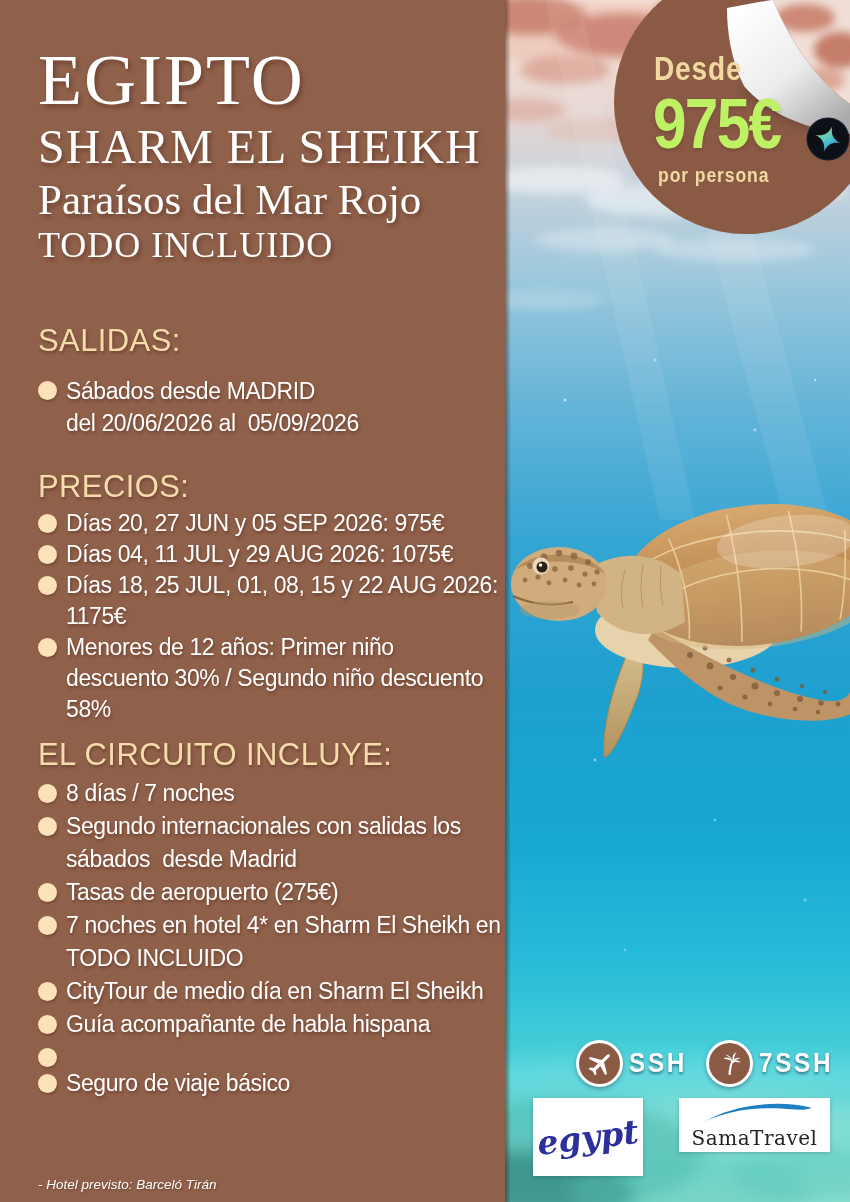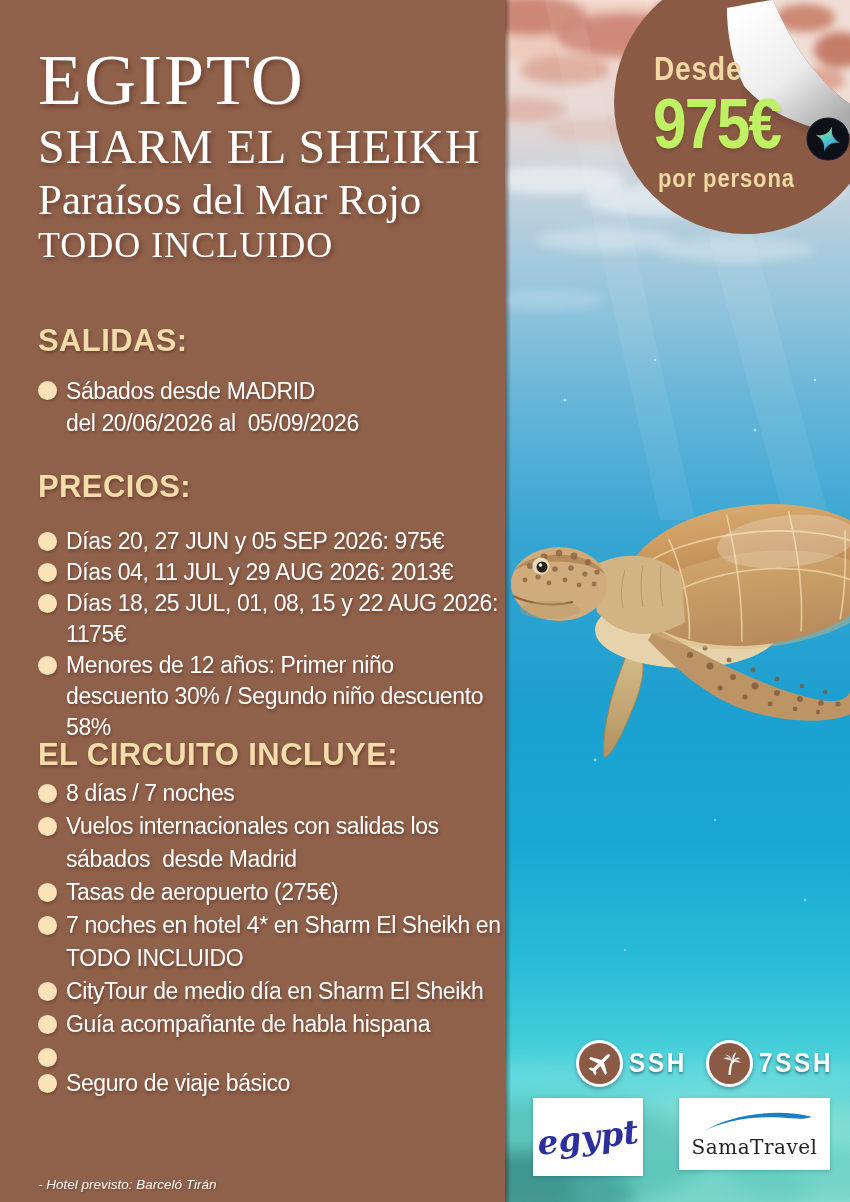--- a/index.html
+++ b/index.html
@@ -15,25 +15,25 @@
     font-family:Liberation Serif, serif; text-shadow:2px 3px 4px rgba(70,32,20,.45); }
   .title   { font-size:72px; line-height:76px; font-weight:400; letter-spacing:2px; }
   .subtitle{ font-size:48px; line-height:57px; font-weight:400; letter-spacing:1px; }
   .tagline { font-size:43px; line-height:50px; font-weight:400; }
   .tagline2{ font-size:36px; line-height:40px; font-weight:400; letter-spacing:1px; }
 
   .section { position:absolute; left:38px; }
   .sec-salidas { top:322px; }
   .sec-precios { top:468px; }
   .sec-circuito{ top:736px; }
-  .sec-heading { font-size:31px; line-height:38px; font-weight:700; color:#f5dcab;
+  .sec-heading { font-size:31px; line-height:38px; font-weight:400; color:#f5dcab;
     letter-spacing:.4px; text-shadow:1px 2px 3px rgba(70,32,20,.45); }
   .bullets { list-style:none; }
   .sec-salidas  .bullets { margin-top:15px; }
-  .sec-precios  .bullets { margin-top:20px; }
+  .sec-precios  .bullets { margin-top:2px; }
   .sec-circuito .bullets { margin-top:3px; }
   .bullet-item { display:flex; align-items:flex-start; }
   .dot { flex:none; width:19px; height:19px; border-radius:50%; background:#fbe2b8;
     margin:6px 9px 0 0; box-shadow:1px 2px 2px rgba(70,32,20,.3); }
   .li-text { white-space:pre; color:#fff; font-size:23px; letter-spacing:-0.4px;
     text-shadow:1px 2px 3px rgba(70,32,20,.45); }
   .sec-salidas  .li-text { line-height:32px; }
   .sec-precios  .li-text { line-height:31px; }
   .sec-circuito .li-text { line-height:33px; }
   .sec-circuito .dot { margin-top:7px; }
@@ -49,37 +49,37 @@
     background:linear-gradient(90deg, rgba(62,36,25,.55), rgba(62,36,25,0)); }
 
   
   .badge-text { position:absolute; z-index:4; font-weight:700; }
   .cond { display:inline-block; transform-origin:left center; }
   .badge-desde { left:149px; top:50px;  font-size:33px; color:#f2d9a2; }
   .badge-desde .cond { transform:scaleX(.85); letter-spacing:1px; }
   .badge-price { left:148px; top:84px;  font-size:71px; line-height:80px; color:#bef264;
     text-shadow:0 2px 4px rgba(60,30,20,.25); }
   .badge-price .cond { transform:scaleX(.85); letter-spacing:-2px; }
-  .badge-per   { left:153px; top:164px; font-size:25px; color:#f2d9a2; }
+  .badge-per   { left:153px; top:164px; font-size:20px; color:#f2d9a2; }
   .badge-per .cond { transform:scaleX(.88); letter-spacing:1px; }
 
   
   .stamps { position:absolute; left:71px; top:1040px; z-index:4; display:flex; align-items:center; }
   .stamp-circle { width:47px; height:47px; border-radius:50%; background:#8a5a45;
     border:3px solid #fff; display:flex; align-items:center; justify-content:center;
     box-shadow:0 2px 4px rgba(0,30,40,.35); }
   .stamp-label { color:#fff; font-weight:700; font-size:27px; letter-spacing:3px;
     margin:0 12px 0 6px; text-shadow:0 2px 3px rgba(0,30,40,.5); }
   .stamp-label .cond { transform:scaleX(.9); }
 
   
   .logo-box { position:absolute; z-index:4; background:#fff; display:flex; flex-direction:column;
     align-items:center; justify-content:center; box-shadow:0 1px 4px rgba(0,40,50,.25); }
   .logo-egypt { left:28px;  top:1098px; width:110px; height:78px; }
-  .logo-sama  { left:174px; top:1098px; width:151px; height:72px; }
+  .logo-sama  { left:174px; top:1098px; width:151px; height:54px; }
   .egypt-text { font-family:"DejaVu Serif", serif; font-style:italic; font-weight:700;
     font-size:33px; color:#2c2f9c; transform:rotate(-7deg); }
   .sama-text  { font-family:"DejaVu Serif", serif; font-size:20px; color:#232323; letter-spacing:.5px; }
   .sama-swoosh{ margin-bottom:2px; }
 </style>
 </head>
 <body>
 
 <div class="poster">
 
@@ -107,21 +107,21 @@
       <div class="sec-heading">PRECIOS:</div>
       <ul class="bullets">
 
           <li class="bullet-item">
             <span class="dot"></span>
             <span class="li-text">Días 20, 27 JUN y 05 SEP 2026: 975€</span>
           </li>
 
           <li class="bullet-item">
             <span class="dot"></span>
-            <span class="li-text">Días 04, 11 JUL y 29 AUG 2026: 2013€</span>
+            <span class="li-text">Días 04, 11 JUL y 29 AUG 2026: 1075€</span>
           </li>
 
           <li class="bullet-item">
             <span class="dot"></span>
             <span class="li-text">Días 18, 25 JUL, 01, 08, 15 y 22 AUG 2026:
 1175€</span>
           </li>
 
           <li class="bullet-item">
             <span class="dot"></span>
@@ -136,21 +136,21 @@
       <div class="sec-heading">EL CIRCUITO INCLUYE:</div>
       <ul class="bullets">
 
           <li class="bullet-item">
             <span class="dot"></span>
             <span class="li-text">8 días / 7 noches</span>
           </li>
 
           <li class="bullet-item">
             <span class="dot"></span>
-            <span class="li-text">Vuelos internacionales con salidas los
+            <span class="li-text">Segundo internacionales con salidas los
 sábados  desde Madrid</span>
           </li>
 
           <li class="bullet-item">
             <span class="dot"></span>
             <span class="li-text">Tasas de aeropuerto (275€)</span>
           </li>
 
           <li class="bullet-item">
             <span class="dot"></span>

